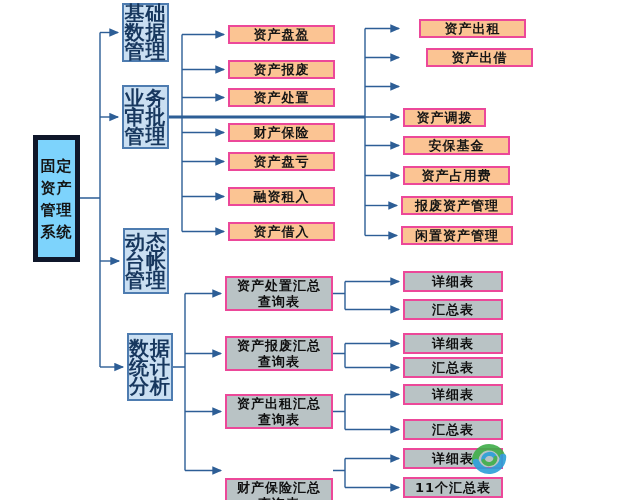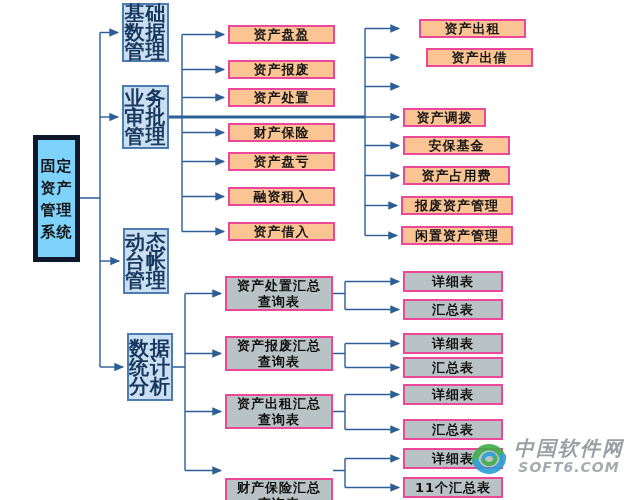--- a/index.html
+++ b/index.html
@@ -162,19 +162,15 @@
 
   <div class="watermark">
     <svg class="wm-logo" width="42" height="42" viewBox="0 0 42 42">
       <g fill="none" stroke-linecap="round" opacity="0.9">
         <path d="M7,23 a14,14 0 0 1 27,-5" stroke="#3fae49" stroke-width="6.5"></path>
         <path d="M35,19 a14,14 0 0 1 -27,5" stroke="#2b9fd8" stroke-width="6.5"></path>
         <path d="M15,22 a6.5,6.5 0 0 1 12,-3" stroke="#2b9fd8" stroke-width="4"></path>
         <path d="M27.5,20 a6.5,6.5 0 0 1 -12,3" stroke="#3fae49" stroke-width="4"></path>
       </g>
     </svg>
-    <div class="wm-text">
-      <span class="wm-name">中国软件网</span>
-      <span class="wm-url">SOFT6.COM</span>
-    </div>
   </div>
 
 </div>
 
 </body></html>

